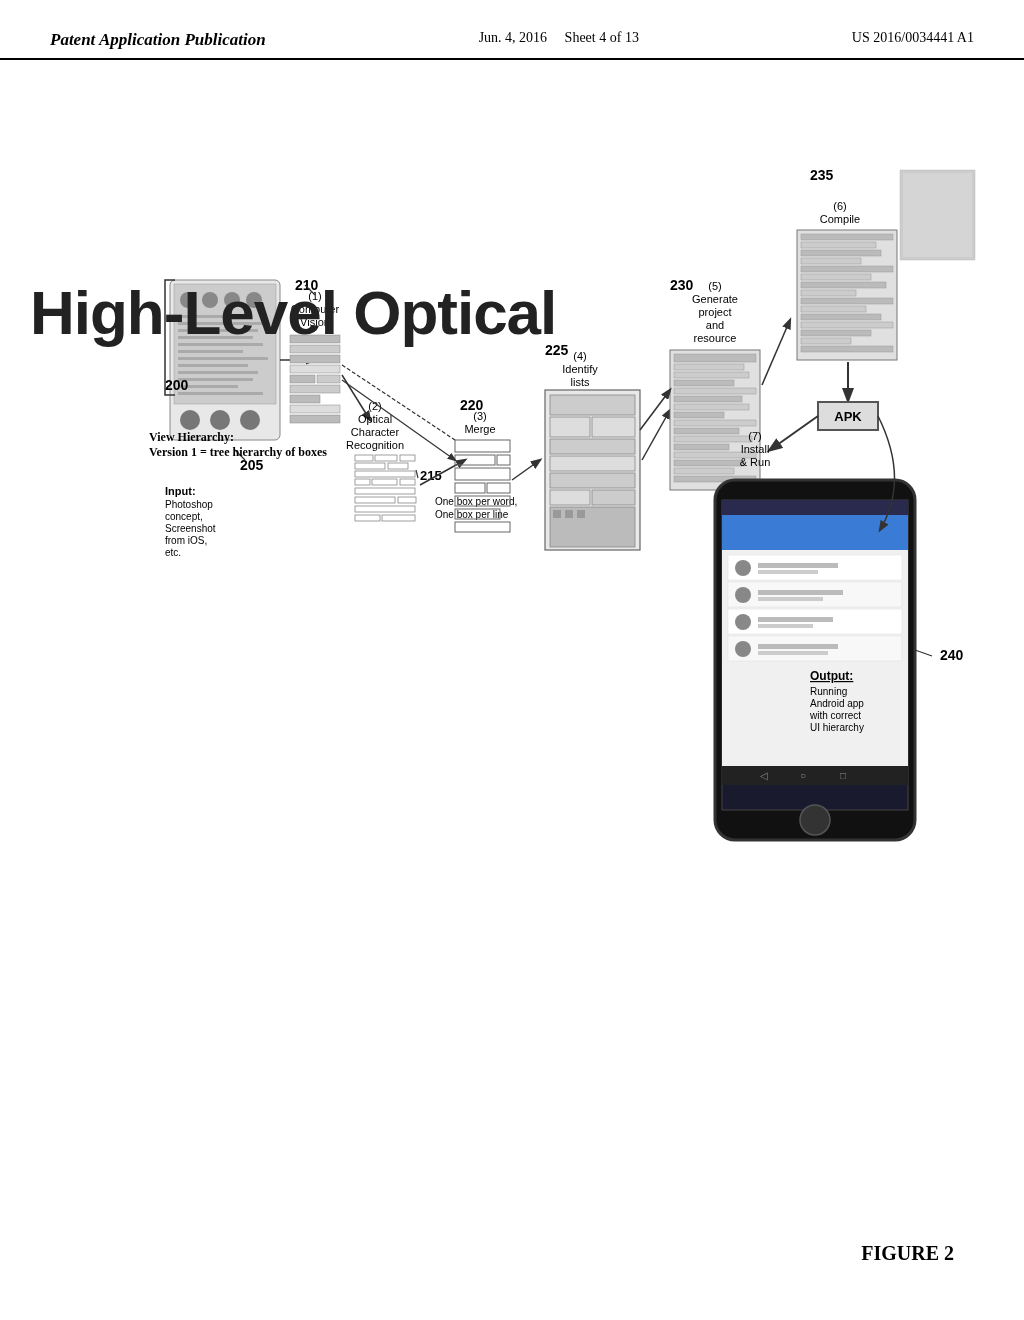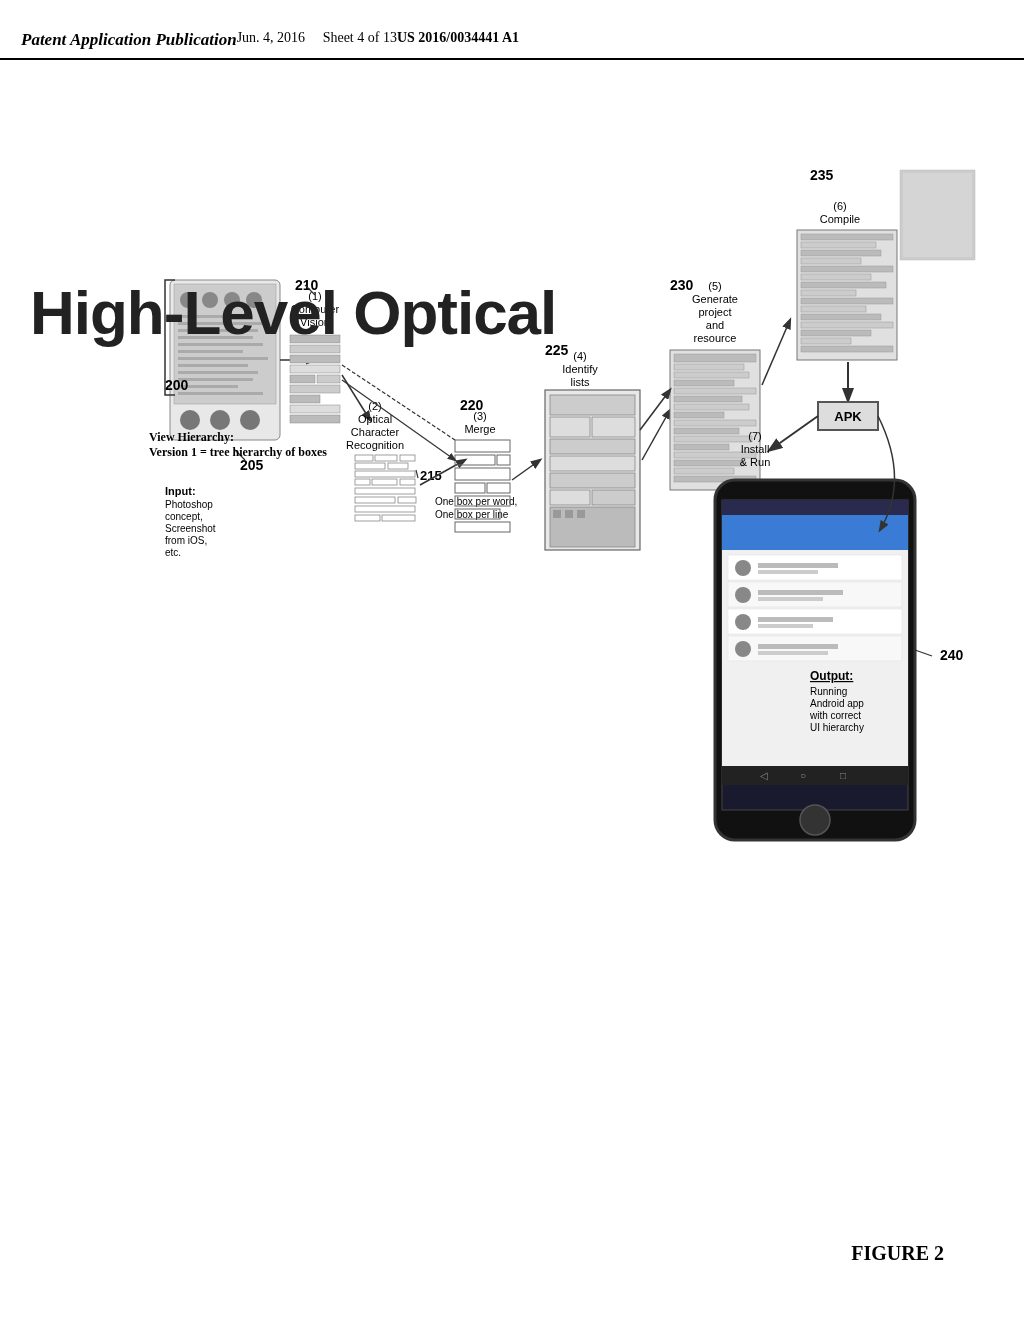--- a/index.html
+++ b/index.html
@@ -8,38 +8,38 @@
       height: 1320px;
       background: #ffffff;
       font-family: 'Times New Roman', Times, serif;
       overflow: hidden;
       position: relative;
     }
 
     
     .header {
       display: flex;
-      justify-content: flex-start;
+      justify-content: space-between;
       align-items: flex-start;
-      padding: 30px 50px 0 21px;
+      padding: 30px 50px 0 50px;
       border-bottom: 2px solid #000;
       padding-bottom: 8px;
     }
     .header-left {
       font-weight: bold;
       font-size: 17px;
       font-style: italic;
     }
     .header-center {
       font-size: 14px;
       text-align: center;
     }
     .header-right {
       font-size: 14px;
-      font-weight: bold;
+      font-weight: normal;
     }
 
     
     .diagram-svg {
       position: absolute;
       left: 160px;
       top: 80px;
       width: 820px;
       height: 1140px;
     }
@@ -321,13 +321,13 @@
   </defs>
 
   <line x1="182" y1="300" x2="295" y2="380" stroke="#333" stroke-width="1.2" marker-end="url(#arrowhead)" stroke-dasharray="none"></line>
 
   <line x1="480" y1="350" x2="510" y2="310" stroke="#333" stroke-width="1.5" marker-end="url(#arrowhead)"></line>
 
   <path d="M 718 336 Q 750 400 720 450" fill="none" stroke="#333" stroke-width="1.5" marker-end="url(#arrowhead)"></path>
 
 </svg>
 
-<div style="position:absolute; bottom:55px; right:80px; font-size:20px; font-weight:bold; font-family:'Times New Roman', serif;">FIGURE 2</div>
+<div style="position:absolute; bottom:55px; right:70px; font-size:20px; font-weight:bold; font-family:'Times New Roman', serif;">FIGURE 2</div>
 
 </body></html>

